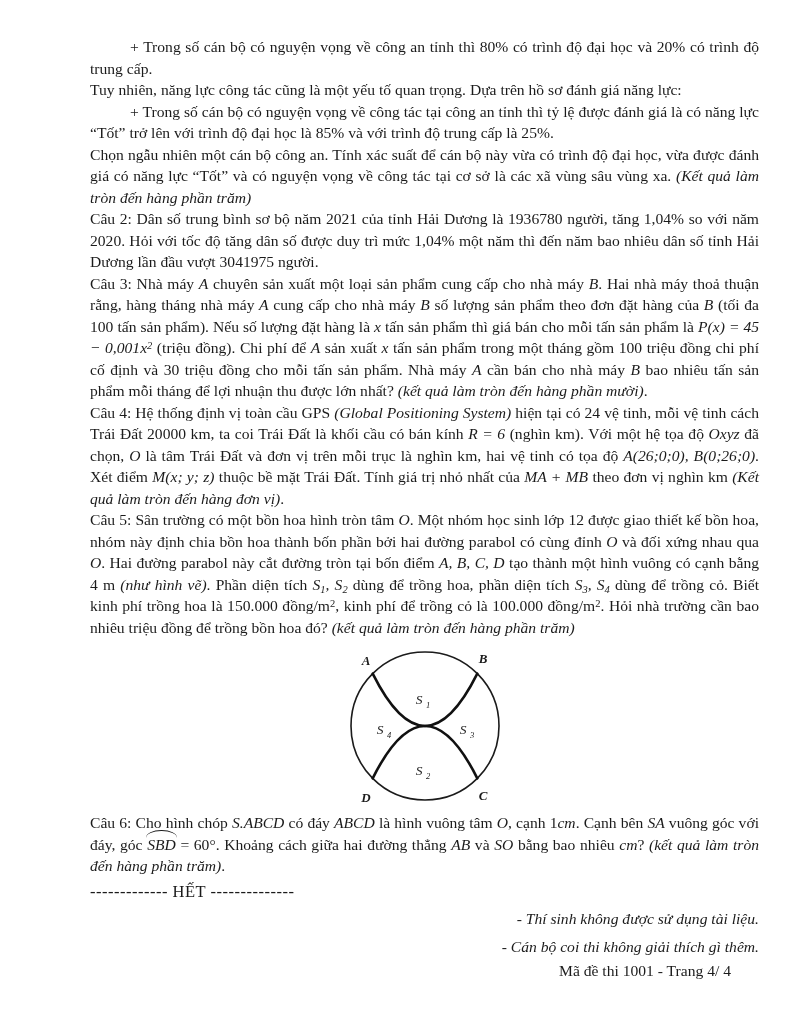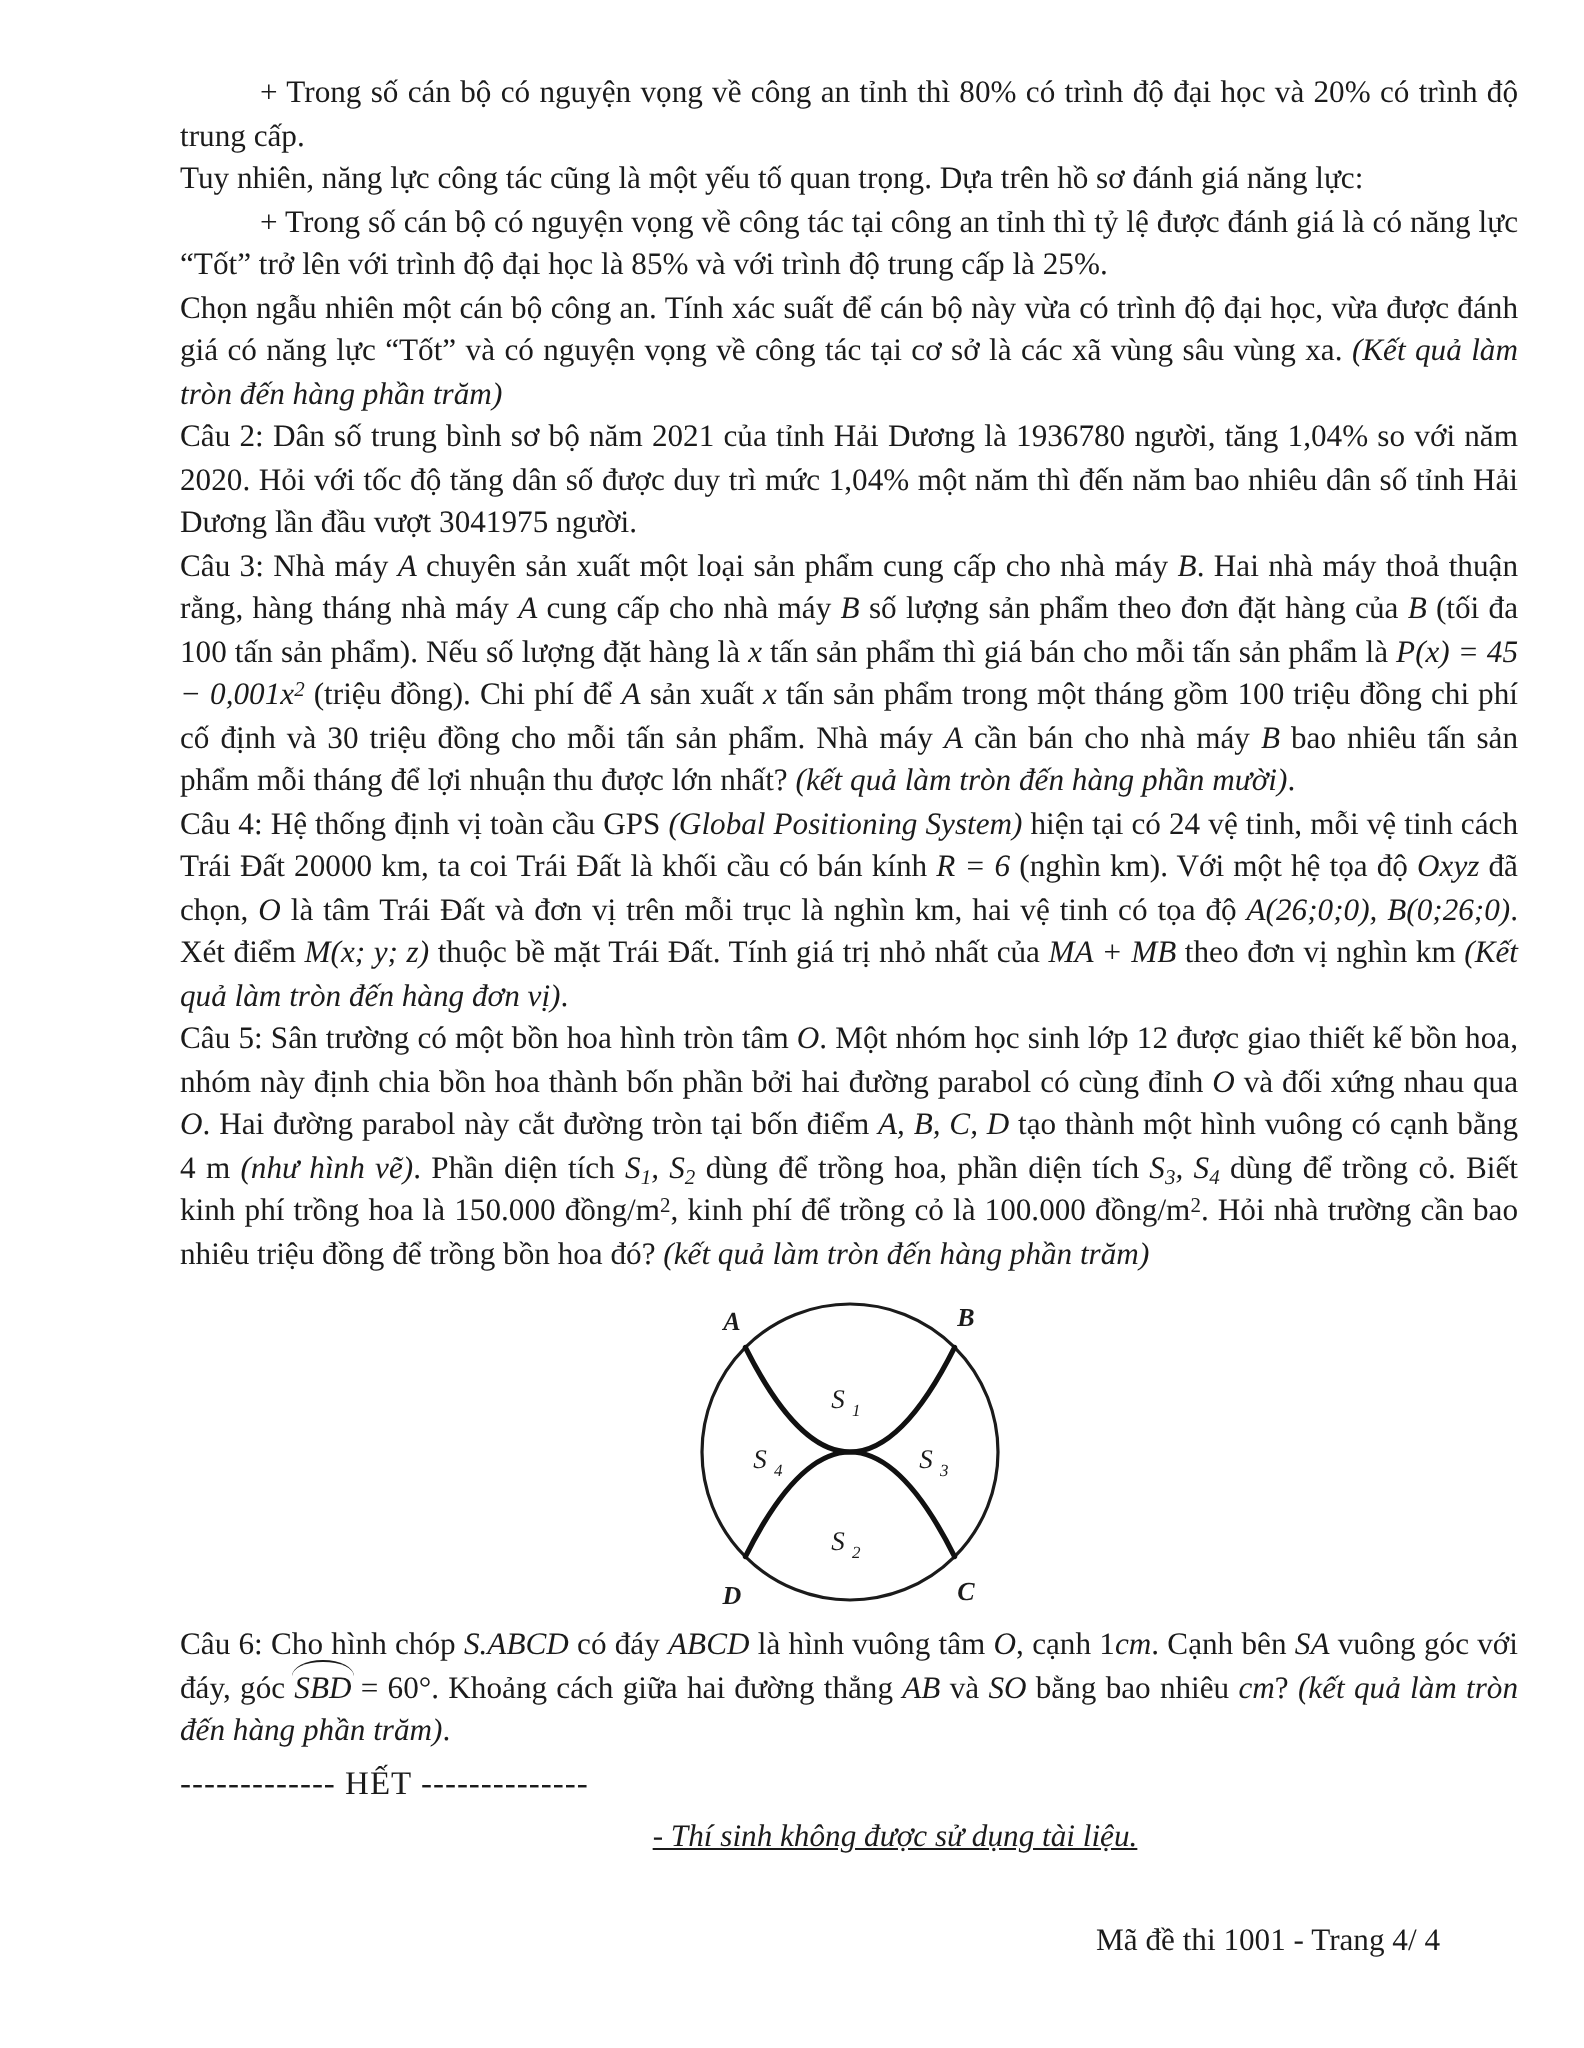--- a/index.html
+++ b/index.html
@@ -12,34 +12,34 @@
     position:absolute;inset:0;padding:36px 33px 0 90px;box-sizing:border-box;
   }
   p{margin:0;font-size:15.6px;line-height:21.5px;text-align:justify;}
   p.indent{text-indent:40px;}
   .b{font-weight:normal;}
   .i{font-style:italic;}
   sup,sub{font-size:10.5px;line-height:0;}
   sup{vertical-align:4px;}
   sub{vertical-align:-3px;}
   p.het{font-size:16.5px;margin-top:4px;letter-spacing:.5px;}
-  p.note{margin-left:46px;margin-top:6px;text-align:center;text-decoration:underline;}
+  p.note{margin-left:46px;margin-top:6px;text-align:right;}
   .arc{position:relative;display:inline-block;}
   .arc::before{
     content:"";position:absolute;left:-1px;right:-1px;top:-4px;height:7px;
     border-top:1.4px solid #1b1b1b;border-radius:50% 50% 0 0 / 100% 100% 0 0;
   }
   .figure-wrap{display:flex;justify-content:center;margin:8px 0 4px;}
   .fig-label{font-style:italic;font-weight:bold;font-size:13px;fill:#1b1b1b;
     font-family:"Liberation Serif","DejaVu Serif",serif;}
   .fig-s{font-style:italic;font-size:13.5px;fill:#1b1b1b;
     font-family:"Liberation Serif","DejaVu Serif",serif;}
   .fig-sub{font-style:italic;font-size:8.5px;fill:#1b1b1b;
     font-family:"Liberation Serif","DejaVu Serif",serif;}
-  .page-footer{position:absolute;right:72px;top:962px;font-size:15.6px;}
+  .page-footer{position:absolute;right:61px;top:962px;font-size:15.6px;}
 </style>
 </head>
 <body>
 
 <div class="page">
 
   <div>
       <p class="indent"><span>+ Trong số cán bộ có nguyện vọng về công an tỉnh thì 80% có trình độ đại học và 20% có trình độ trung cấp.</span></p>
       <p><span>Tuy nhiên, năng lực công tác cũng là một yếu tố quan trọng. Dựa trên hồ sơ đánh giá năng lực:</span></p>
       <p class="indent"><span>+ Trong số cán bộ có nguyện vọng về công tác tại công an tỉnh thì tỷ lệ được đánh giá là có năng lực “Tốt” trở lên với trình độ đại học là 85% và với trình độ trung cấp là 25%.</span></p>
@@ -72,17 +72,18 @@
       <text class="fig-sub" x="130" y="92">3</text>
       <text class="fig-s" x="40" y="88" text-anchor="middle">S</text>
       <text class="fig-sub" x="47" y="92">4</text>
     </svg>
   </div>
 
   <div>
       <p><span class="b">Câu 6:</span><span> Cho hình chóp </span><span class="i">S.ABCD</span><span> có đáy </span><span class="i">ABCD</span><span> là hình vuông tâm </span><span class="i">O</span><span>, cạnh 1</span><span class="i">cm</span><span>. Cạnh bên </span><span class="i">SA</span><span> vuông góc với đáy, góc </span><span class="i arc">SBD</span><span> = 60°. Khoảng cách giữa hai đường thẳng </span><span class="i">AB</span><span> và </span><span class="i">SO</span><span> bằng bao nhiêu </span><span class="i">cm</span><span>? </span><span class="i">(kết quả làm tròn đến hàng phần trăm)</span><span>.</span></p>
       <p class="het"><span class="b">------------- HẾT --------------</span></p>
       <p class="note"><span class="i">- Thí sinh không được sử dụng tài liệu.</span></p>
+      <p class="note"><span class="i">- Cán bộ coi thi không giải thích gì thêm.</span></p>
     </div>
 
   <div class="page-footer">Mã đề thi 1001 - Trang 4/ 4</div>
 
 </div>
 
 </body></html>

